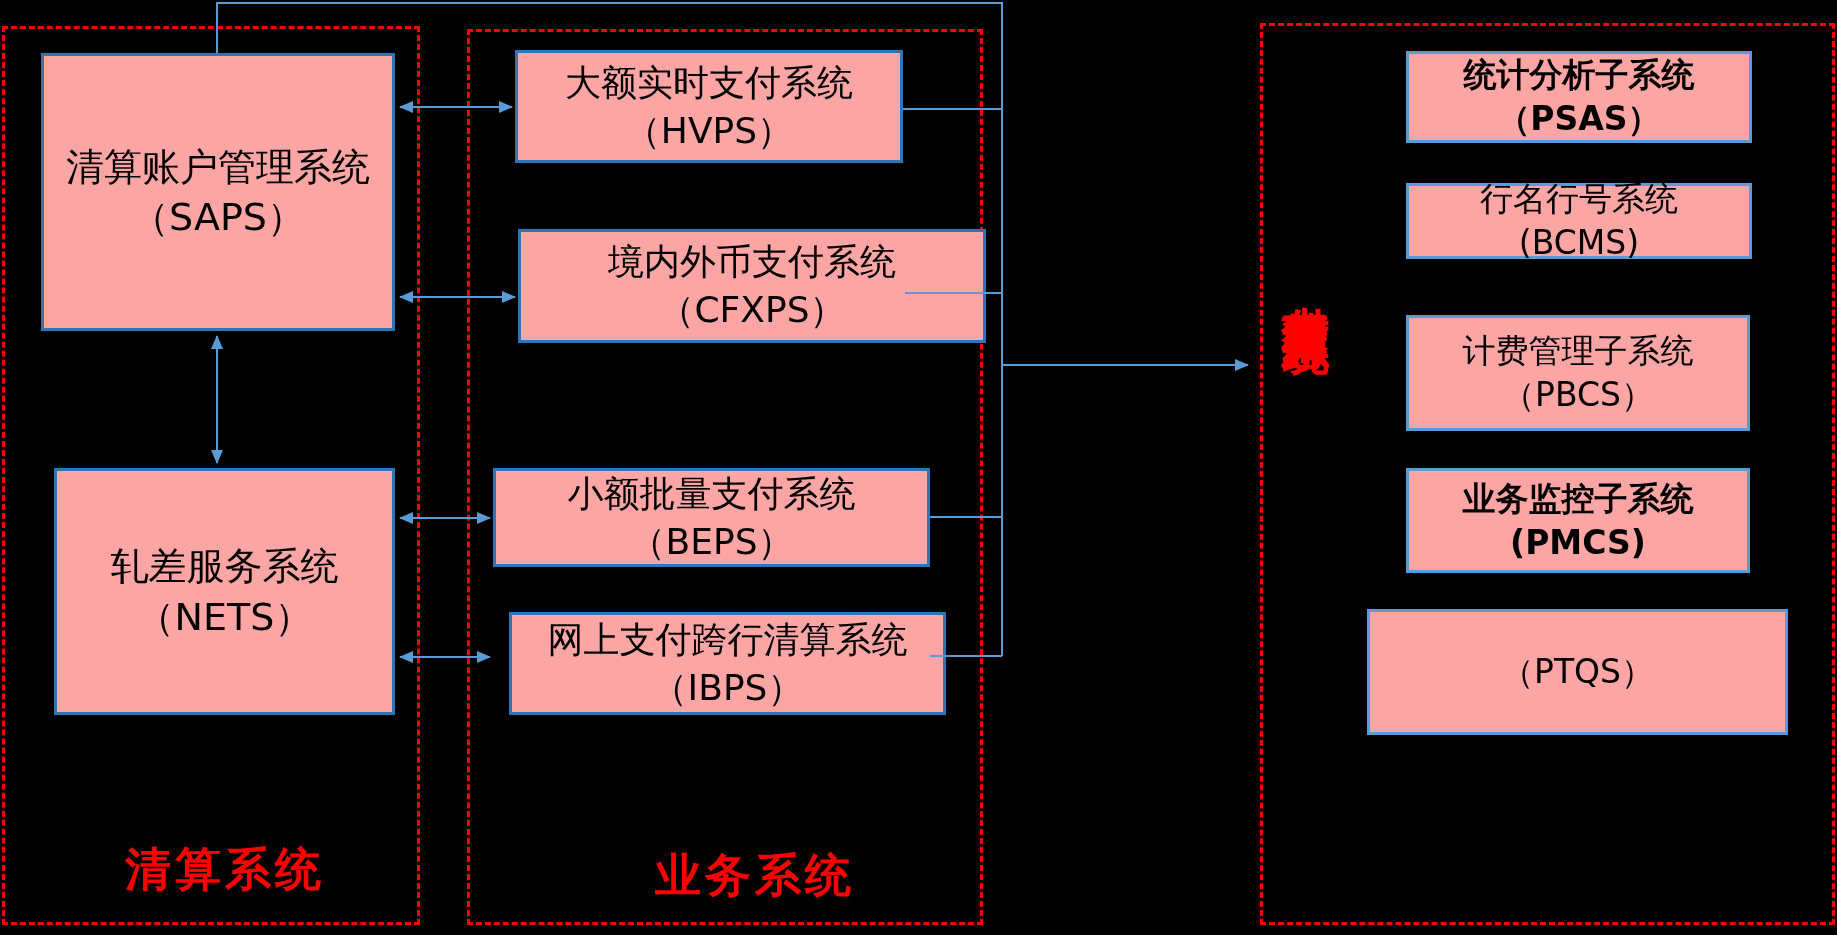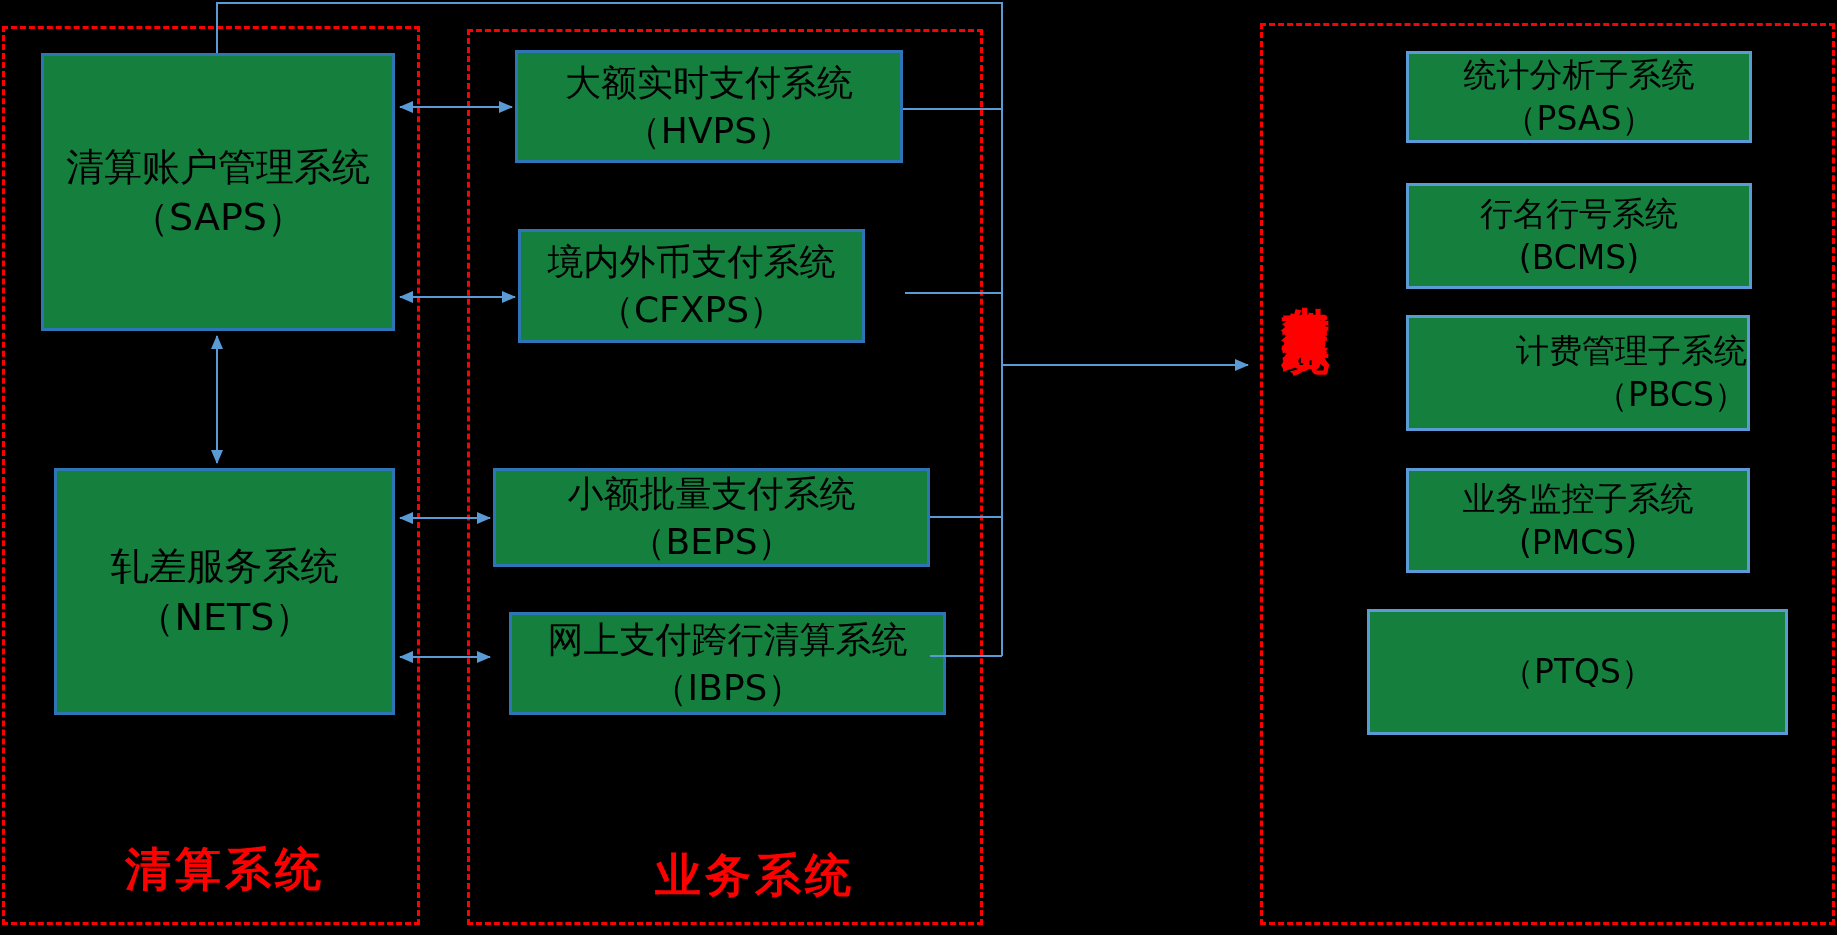--- a/index.html
+++ b/index.html
@@ -10,27 +10,27 @@
   .group{position:absolute;border:3px dashed #ff0000;}
   .group-label{
     position:absolute;color:#ff0000;font-weight:bold;font-size:46px;
     text-align:center;line-height:1.1;letter-spacing:4px;
   }
   .v-label{
     position:absolute;color:#ff0000;font-weight:bold;font-size:47px;
     writing-mode:vertical-rl;text-orientation:upright;letter-spacing:3px;line-height:1.05;
   }
   .box{
-    position:absolute;background:#15803d;border:3px solid #2E75B6;box-sizing:border-box;
+    position:absolute;background:#fca5a5;border:3px solid #2E75B6;box-sizing:border-box;
     display:flex;flex-direction:column;align-items:center;justify-content:center;
     text-align:center;color:#000;font-size:36px;line-height:1.32;
   }
   .box.big{font-size:38px;}
   .box.right-col{border-color:#5B9BD5;font-size:33px;}
-  .box.bold{font-weight:normal;}
+  .box.bold{font-weight:bold;}
   #wires{position:absolute;left:0;top:0;pointer-events:none;}
 </style>
 </head>
 <body>
 
 <div id="stage">
 
   <div class="group" style="left:2px;top:26px;width:412px;height:893px;"></div>
   <div class="group" style="left:467px;top:29px;width:510px;height:890px;"></div>
   <div class="group" style="left:1260px;top:23px;width:569px;height:896px;"></div>
@@ -45,42 +45,42 @@
   </div>
   <div class="box big" style="left:54px;top:468px;width:341px;height:247px;text-align:right;">
     <div>轧差服务系统</div>
     <div>（NETS）</div>
   </div>
 
   <div class="box" style="left:515px;top:50px;width:388px;height:113px;">
     <div>大额实时支付系统</div>
     <div>（HVPS）</div>
   </div>
-  <div class="box" style="left:518px;top:229px;width:347px;height:114px;">
+  <div class="box" style="left:518px;top:229px;width:468px;height:114px;">
     <div>境内外币支付系统</div>
     <div>（CFXPS）</div>
   </div>
   <div class="box" style="left:493px;top:468px;width:437px;height:99px;">
     <div>小额批量支付系统</div>
     <div>（BEPS）</div>
   </div>
   <div class="box" style="left:493px;top:612px;width:437px;height:103px;margin-left:16px;">
     <div>网上支付跨行清算系统</div>
     <div>（IBPS）</div>
   </div>
 
   <div class="box right-col bold" style="left:1406px;top:51px;width:346px;height:92px;">
     <div>统计分析子系统</div>
     <div>（PSAS）</div>
   </div>
-  <div class="box right-col" style="left:1406px;top:183px;width:346px;height:106px;">
+  <div class="box right-col" style="left:1406px;top:183px;width:346px;height:76px;">
     <div>行名行号系统</div>
     <div>(BCMS)</div>
   </div>
-  <div class="box right-col" style="left:1406px;top:315px;width:344px;height:116px;align-items:flex-end;">
+  <div class="box right-col" style="left:1406px;top:315px;width:344px;height:116px;">
     <div>计费管理子系统</div>
     <div>（PBCS）</div>
   </div>
   <div class="box right-col bold" style="left:1406px;top:468px;width:344px;height:105px;">
     <div>业务监控子系统</div>
     <div>(PMCS)</div>
   </div>
   <div class="box right-col" style="left:1367px;top:609px;width:421px;height:126px;">
     <div>（PTQS）</div>
   </div>

